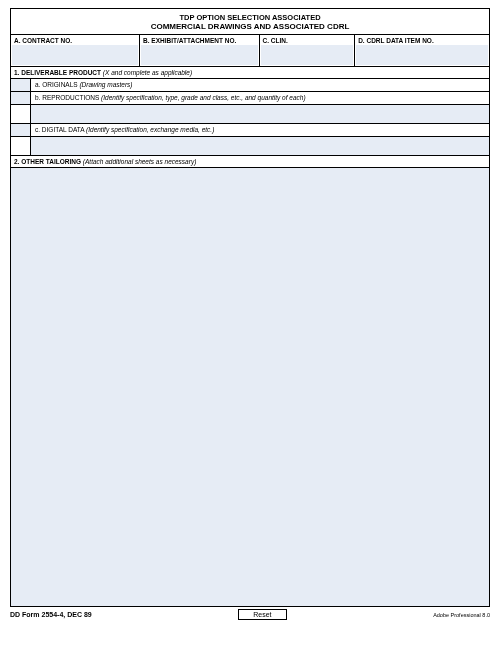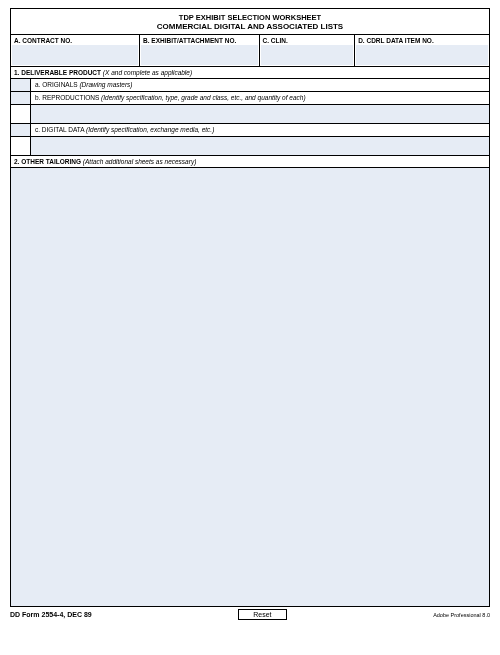--- a/index.html
+++ b/index.html
@@ -111,22 +111,22 @@
       cursor: pointer;
       font-family: inherit;
     }
   </style>
 </head>
 <body>
 
 <div class="page">
 
   <div class="title-block">
-    <div class="title-line1">TDP EXHIBIT SELECTION WORKSHEET</div>
-    <div class="title-line2">COMMERCIAL DIGITAL AND ASSOCIATED LISTS</div>
+    <div class="title-line1">TDP OPTION SELECTION ASSOCIATED</div>
+    <div class="title-line2">COMMERCIAL DRAWINGS AND ASSOCIATED CDRL</div>
   </div>
 
   <div class="header-row">
     <div class="header-cell hc-a">
       <div class="header-label">A.  CONTRACT NO.</div>
       <div class="header-input"></div>
     </div>
     <div class="header-cell hc-b">
       <div class="header-label">B.  EXHIBIT/ATTACHMENT NO.</div>
       <div class="header-input"></div>

